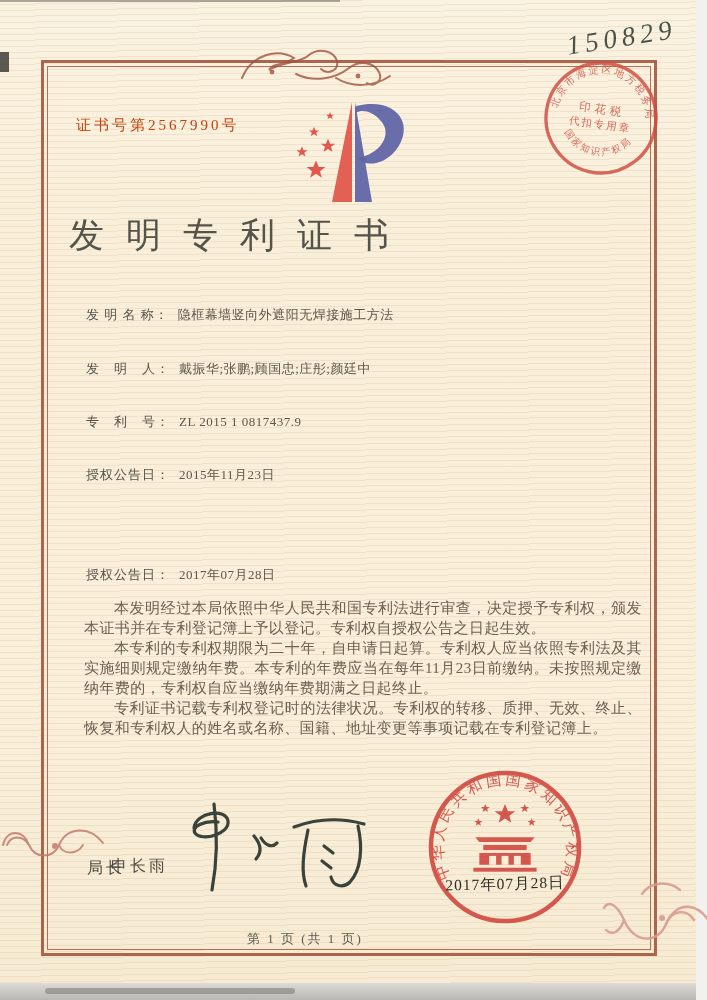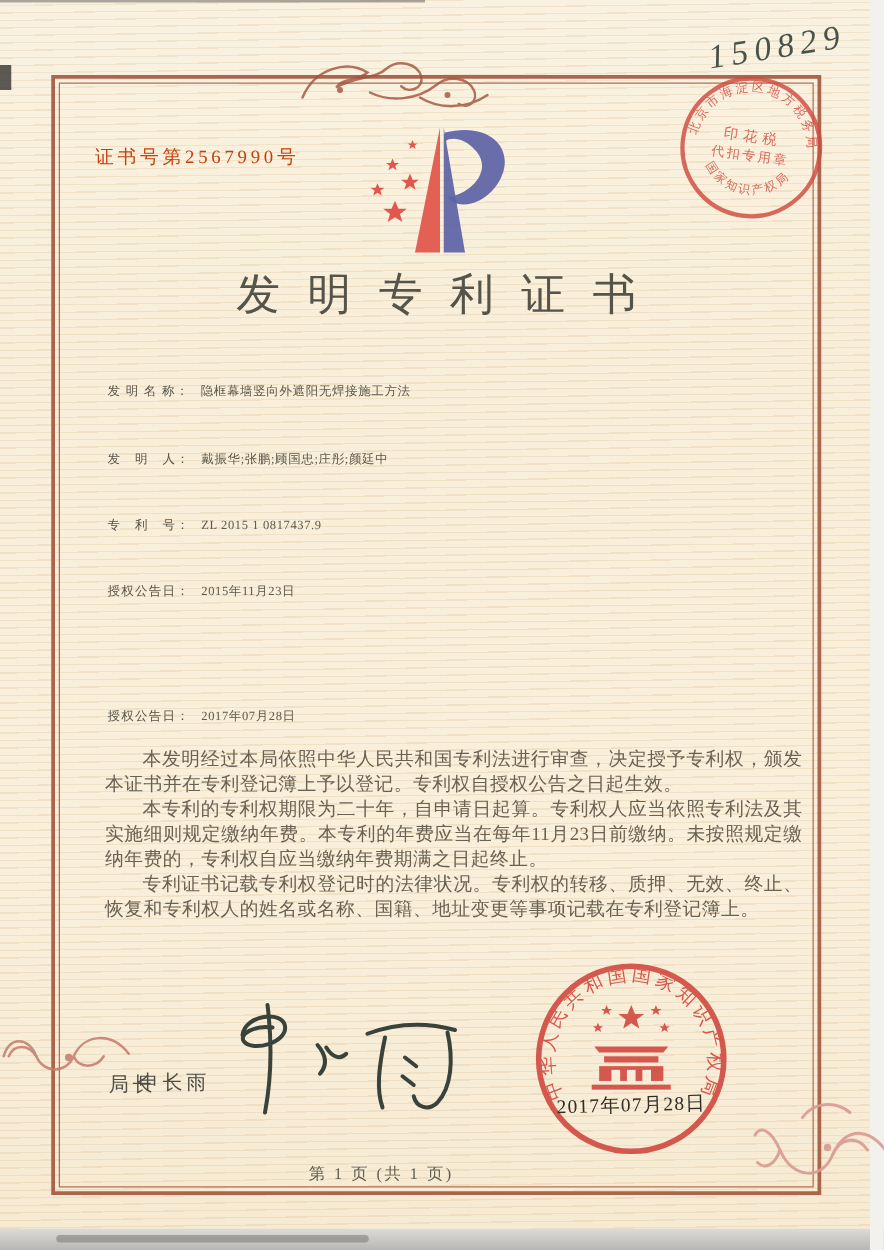--- a/index.html
+++ b/index.html
@@ -39,24 +39,24 @@
   .ornament { position:absolute; pointer-events:none; }
 
   
   .cert-no {
     position:absolute; left:76px; top:116px;
     font-size:15px; letter-spacing:3px; color:#c2410c;
   }
   .logo-wrap { position:absolute; left:268px; top:90px; width:170px; height:126px; }
   .title {
     position:absolute; left:47px; top:212px; width:604px;
-    text-align:center; text-indent:22px;
+    text-align:left; text-indent:22px;
     font-size:35px; letter-spacing:22px; color:#55544a; font-weight:500;
   }
-  .field-row { position:absolute; left:86px; font-size:10px; color:#565349; white-space:nowrap; }
+  .field-row { position:absolute; left:86px; font-size:13px; color:#565349; white-space:nowrap; }
   .field-row .lbl { letter-spacing:1px; }
   .field-row .val { margin-left:9px; letter-spacing:.5px; color:#5d584c; }
   .r0{top:306px}.r1{top:360px}.r2{top:413px}.r3{top:466px}.r4{top:518px}.r5{top:566px}
   .body-text {
     position:absolute; left:84px; top:598px; width:558px;
     font-size:15px; line-height:20px; color:#6b6153;
     text-align:justify;
   }
   .body-text p { text-indent:2em; letter-spacing:.4px; }
   .sig-label { position:absolute; left:87px; font-size:16px; color:#4f4c44; letter-spacing:3px; }

